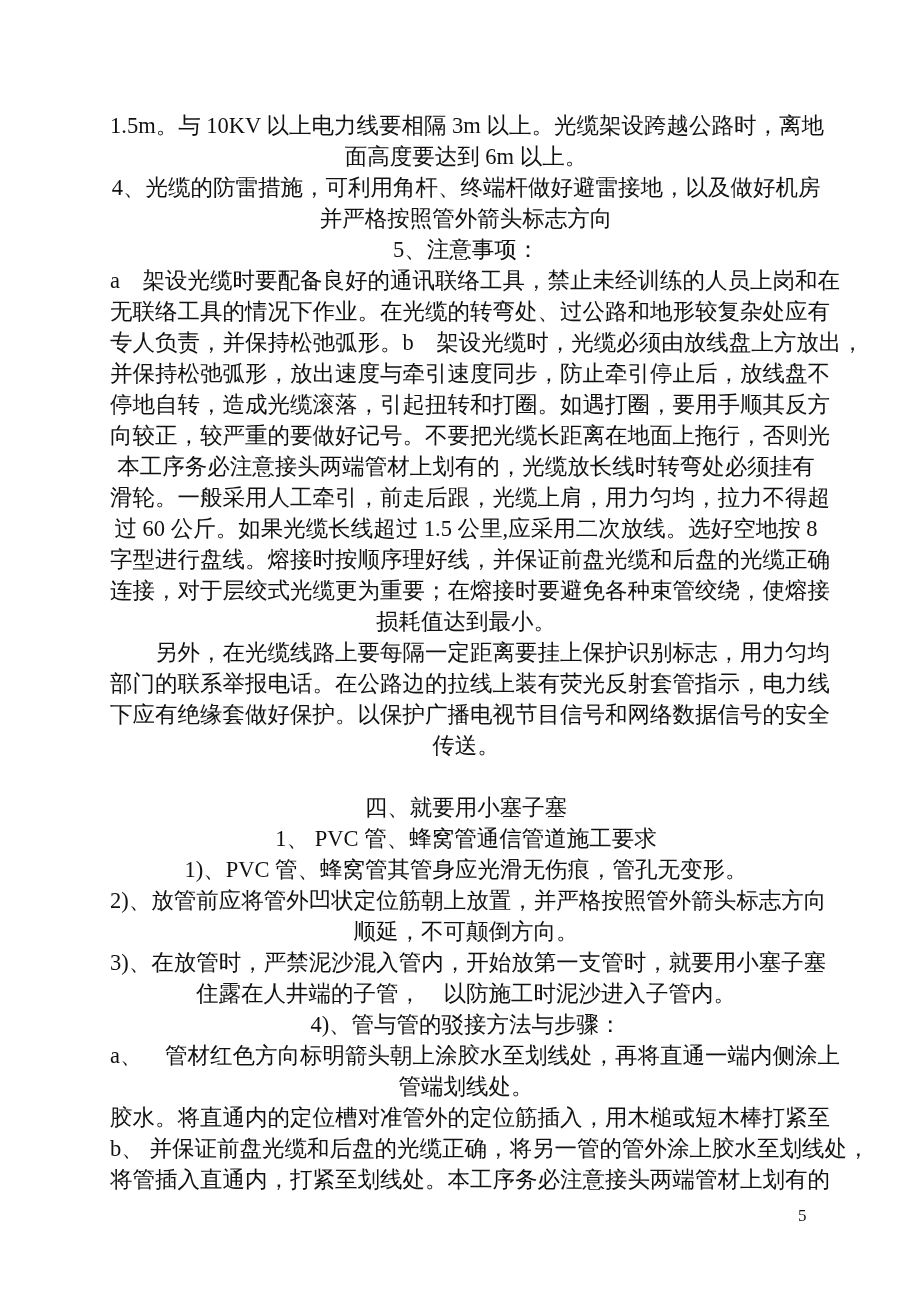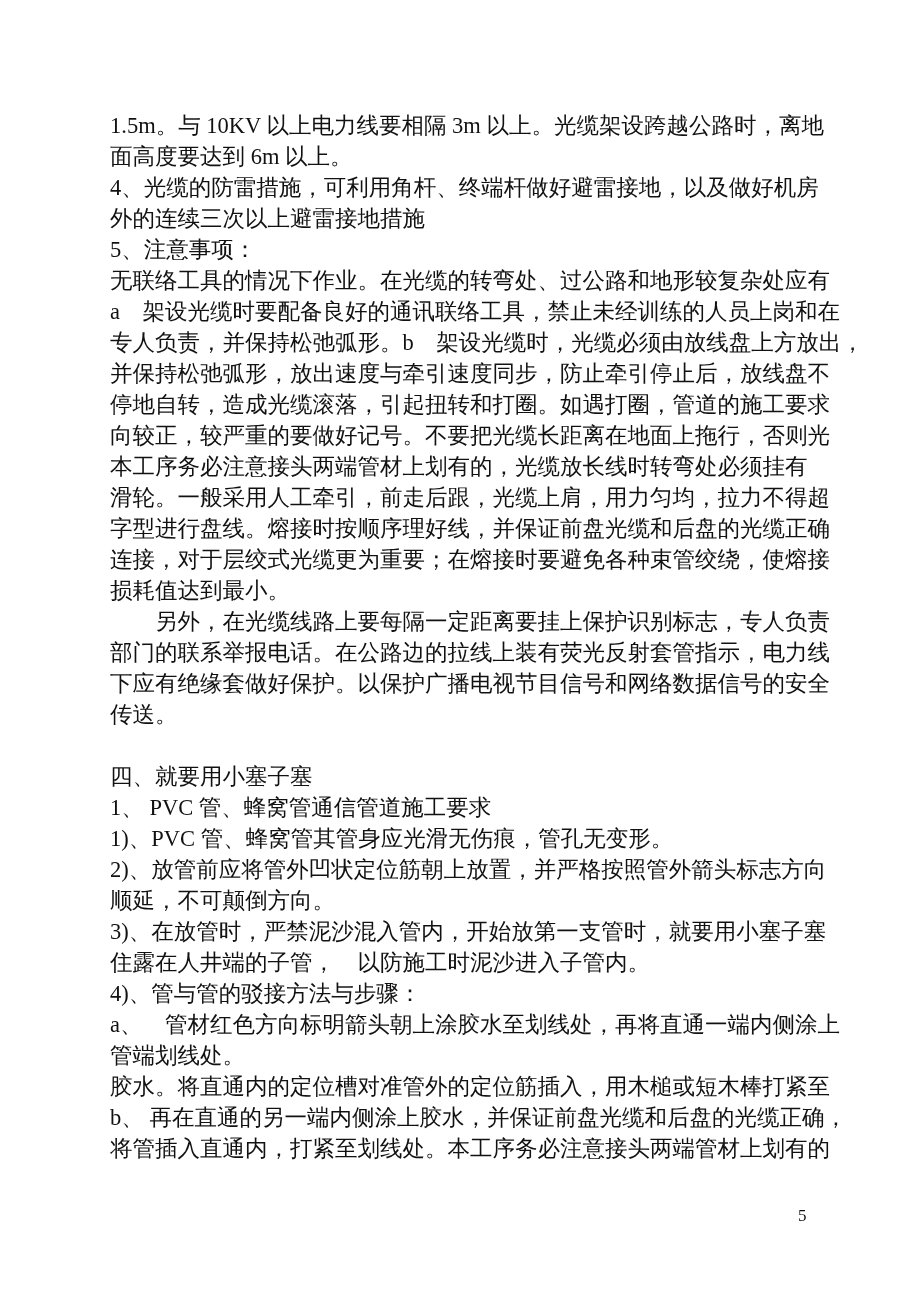--- a/index.html
+++ b/index.html
@@ -14,20 +14,21 @@
     background: #ffffff;
     overflow: hidden;
     font-family: "Liberation Serif", "DejaVu Serif", serif;
     color: #111111;
   }
   .text-block {
     position: absolute;
     left: 110px;
     top: 110px;
     width: 712px;
+    text-align: center;
   }
   .line {
     font-size: 22.5px;
     line-height: 31px;
     min-height: 31px;
     white-space: pre;
     letter-spacing: 0;
   }
   .page-number {
     position: absolute;
@@ -39,46 +40,47 @@
   }
 </style>
 </head>
 <body>
 
 <div class="page">
   <div class="text-block">
     <div class="line">1.5m。与 10KV 以上电力线要相隔 3m 以上。光缆架设跨越公路时，离地</div>
     <div class="line">面高度要达到 6m 以上。</div>
     <div class="line">4、光缆的防雷措施，可利用角杆、终端杆做好避雷接地，以及做好机房</div>
-    <div class="line">外的连续三次以上避雷接地措施</div>
+    <div class="line">并严格按照管外箭头标志方向</div>
     <div class="line">5、注意事项：</div>
+    <div class="line">a　架设光缆时要配备良好的通讯联络工具，禁止未经训练的人员上岗和在</div>
     <div class="line">无联络工具的情况下作业。在光缆的转弯处、过公路和地形较复杂处应有</div>
-    <div class="line">a　架设光缆时要配备良好的通讯联络工具，禁止未经训练的人员上岗和在</div>
     <div class="line">专人负责，并保持松弛弧形。b　架设光缆时，光缆必须由放线盘上方放出，</div>
     <div class="line">并保持松弛弧形，放出速度与牵引速度同步，防止牵引停止后，放线盘不</div>
-    <div class="line">停地自转，造成光缆滚落，引起扭转和打圈。如遇打圈，管道的施工要求</div>
+    <div class="line">停地自转，造成光缆滚落，引起扭转和打圈。如遇打圈，要用手顺其反方</div>
     <div class="line">向较正，较严重的要做好记号。不要把光缆长距离在地面上拖行，否则光</div>
     <div class="line">本工序务必注意接头两端管材上划有的，光缆放长线时转弯处必须挂有</div>
     <div class="line">滑轮。一般采用人工牵引，前走后跟，光缆上肩，用力匀均，拉力不得超</div>
+    <div class="line">过 60 公斤。如果光缆长线超过 1.5 公里,应采用二次放线。选好空地按 8</div>
     <div class="line">字型进行盘线。熔接时按顺序理好线，并保证前盘光缆和后盘的光缆正确</div>
     <div class="line">连接，对于层绞式光缆更为重要；在熔接时要避免各种束管绞绕，使熔接</div>
     <div class="line">损耗值达到最小。</div>
-    <div class="line">　　另外，在光缆线路上要每隔一定距离要挂上保护识别标志，专人负责</div>
+    <div class="line">　　另外，在光缆线路上要每隔一定距离要挂上保护识别标志，用力匀均</div>
     <div class="line">部门的联系举报电话。在公路边的拉线上装有荧光反射套管指示，电力线</div>
     <div class="line">下应有绝缘套做好保护。以保护广播电视节目信号和网络数据信号的安全</div>
     <div class="line">传送。</div>
     <div class="line"></div>
     <div class="line">四、就要用小塞子塞</div>
     <div class="line">1、 PVC 管、蜂窝管通信管道施工要求</div>
     <div class="line">1)、PVC 管、蜂窝管其管身应光滑无伤痕，管孔无变形。</div>
     <div class="line">2)、放管前应将管外凹状定位筋朝上放置，并严格按照管外箭头标志方向</div>
     <div class="line">顺延，不可颠倒方向。</div>
     <div class="line">3)、在放管时，严禁泥沙混入管内，开始放第一支管时，就要用小塞子塞</div>
     <div class="line">住露在人井端的子管，　以防施工时泥沙进入子管内。</div>
     <div class="line">4)、管与管的驳接方法与步骤：</div>
     <div class="line">a、　管材红色方向标明箭头朝上涂胶水至划线处，再将直通一端内侧涂上</div>
     <div class="line">管端划线处。</div>
     <div class="line">胶水。将直通内的定位槽对准管外的定位筋插入，用木槌或短木棒打紧至</div>
-    <div class="line">b、 再在直通的另一端内侧涂上胶水，并保证前盘光缆和后盘的光缆正确，</div>
+    <div class="line">b、 并保证前盘光缆和后盘的光缆正确，将另一管的管外涂上胶水至划线处，</div>
     <div class="line">将管插入直通内，打紧至划线处。本工序务必注意接头两端管材上划有的</div>
   </div>
   <div class="page-number">5</div>
 </div>
 
 </body></html>

